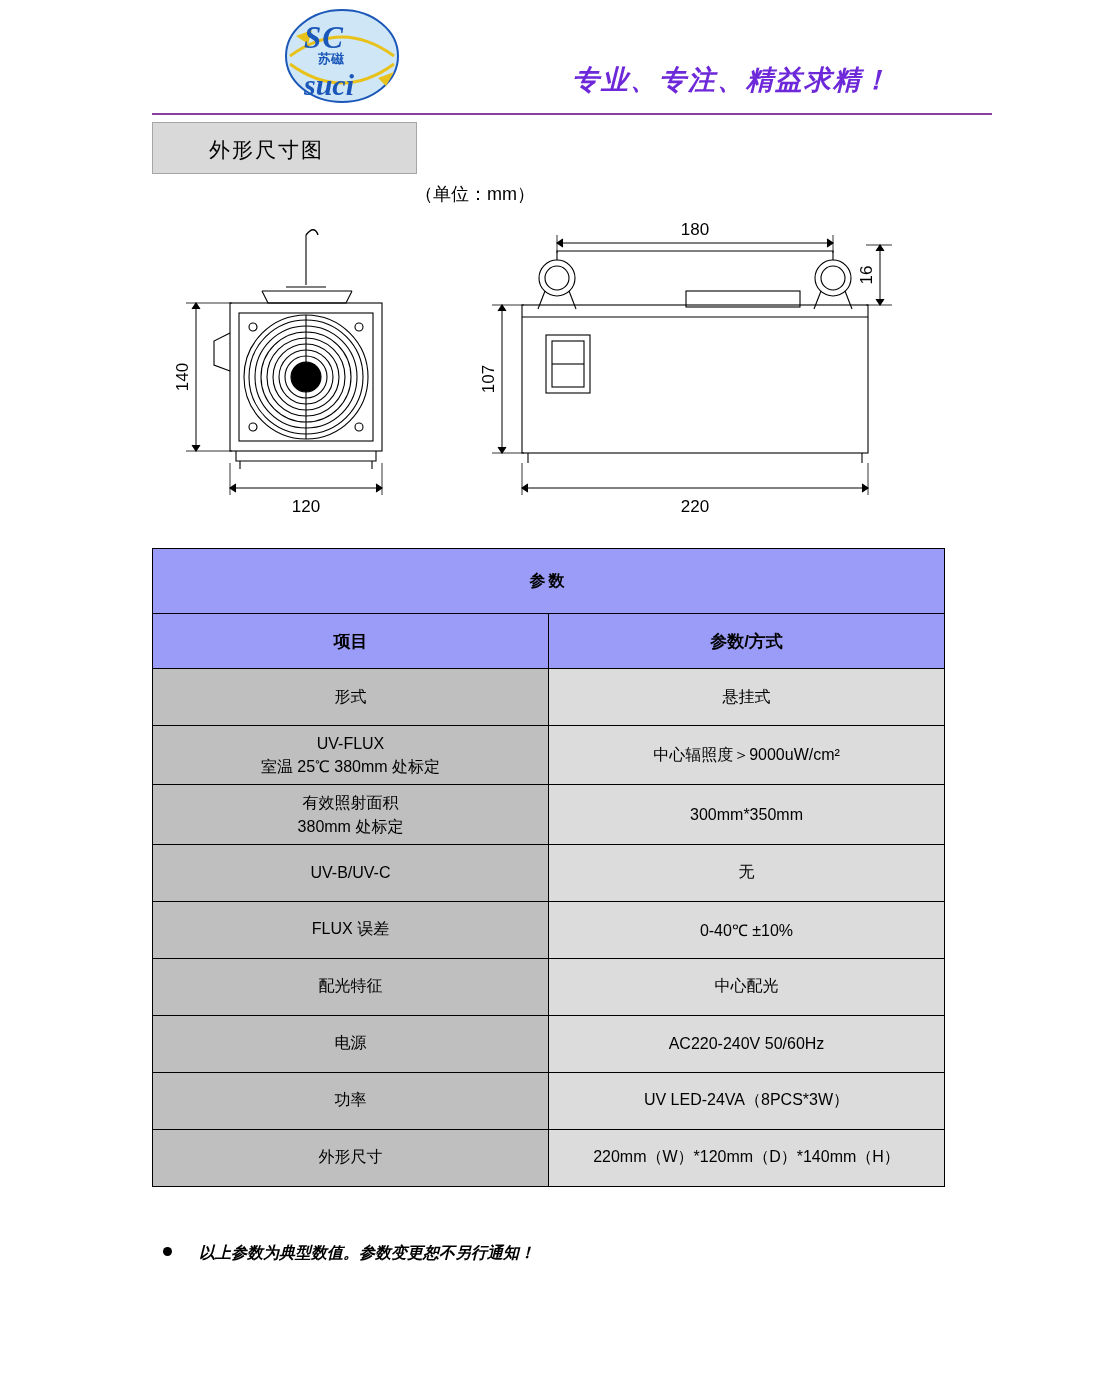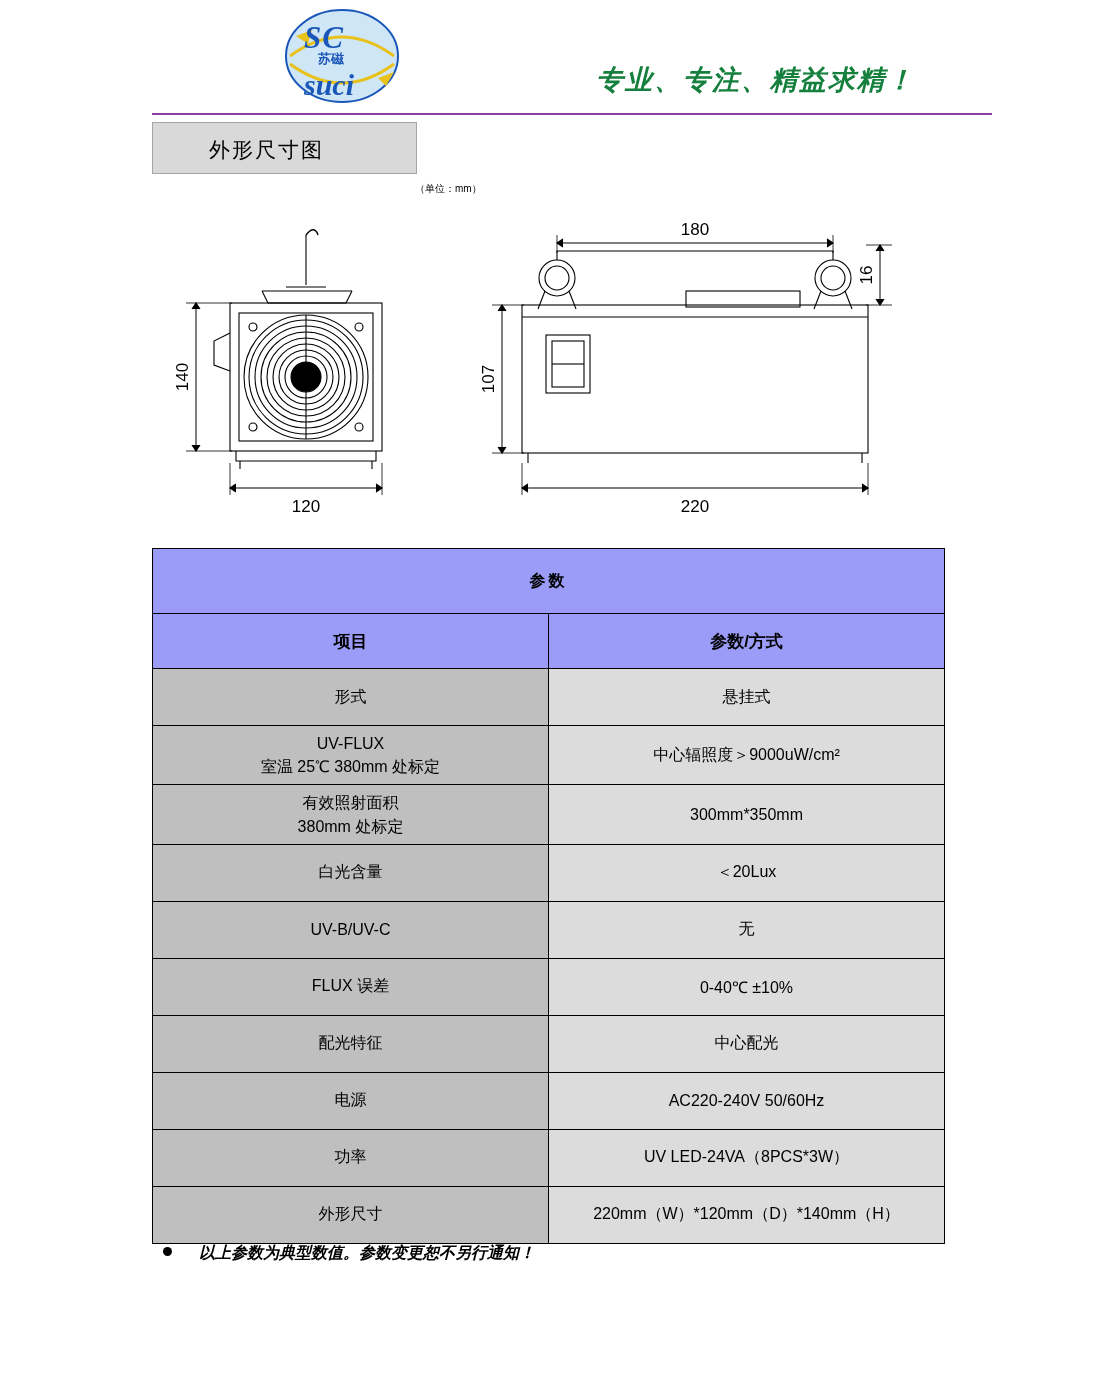--- a/index.html
+++ b/index.html
@@ -65,22 +65,21 @@
   }
   .slogan {
     position: absolute;
     left: 572px;
     top: 62px;
     font-family: "DejaVu Sans", sans-serif;
     font-weight: bold;
     font-style: italic;
     font-size: 27px;
     letter-spacing: 2px;
-    color: #15803d;
-    margin-left: 24px;
+    color: #6d28d9;
   }
   .rule {
     position: absolute;
     left: 152px;
     top: 113px;
     width: 840px;
     height: 2px;
     background: #8a3fa0;
   }
 
@@ -100,21 +99,21 @@
     left: 56px;
     top: 13px;
     font-size: 21px;
     letter-spacing: 2px;
   }
 
   .unit-note {
     position: absolute;
     left: 415px;
     top: 182px;
-    font-size: 10px;
+    font-size: 18px;
   }
 
   
   .drawing {
     position: absolute;
     left: 0;
     top: 205px;
     width: 1097px;
     height: 330px;
   }
@@ -342,24 +341,20 @@
 
     <tr>
       <td class="col-item two-line">
         <div>有效照射面积</div>
         <div>380mm 处标定</div>
       </td>
       <td class="col-val">300mm*350mm</td>
     </tr>
 
 
-    <tr>
-      <td class="col-item">白光含量</td>
-      <td class="col-val">＜20Lux</td>
-    </tr>
 
     <tr>
       <td class="col-item">UV-B/UV-C</td>
       <td class="col-val">无</td>
     </tr>
 
     <tr>
       <td class="col-item">FLUX 误差</td>
       <td class="col-val">0-40℃  ±10%</td>
     </tr>

